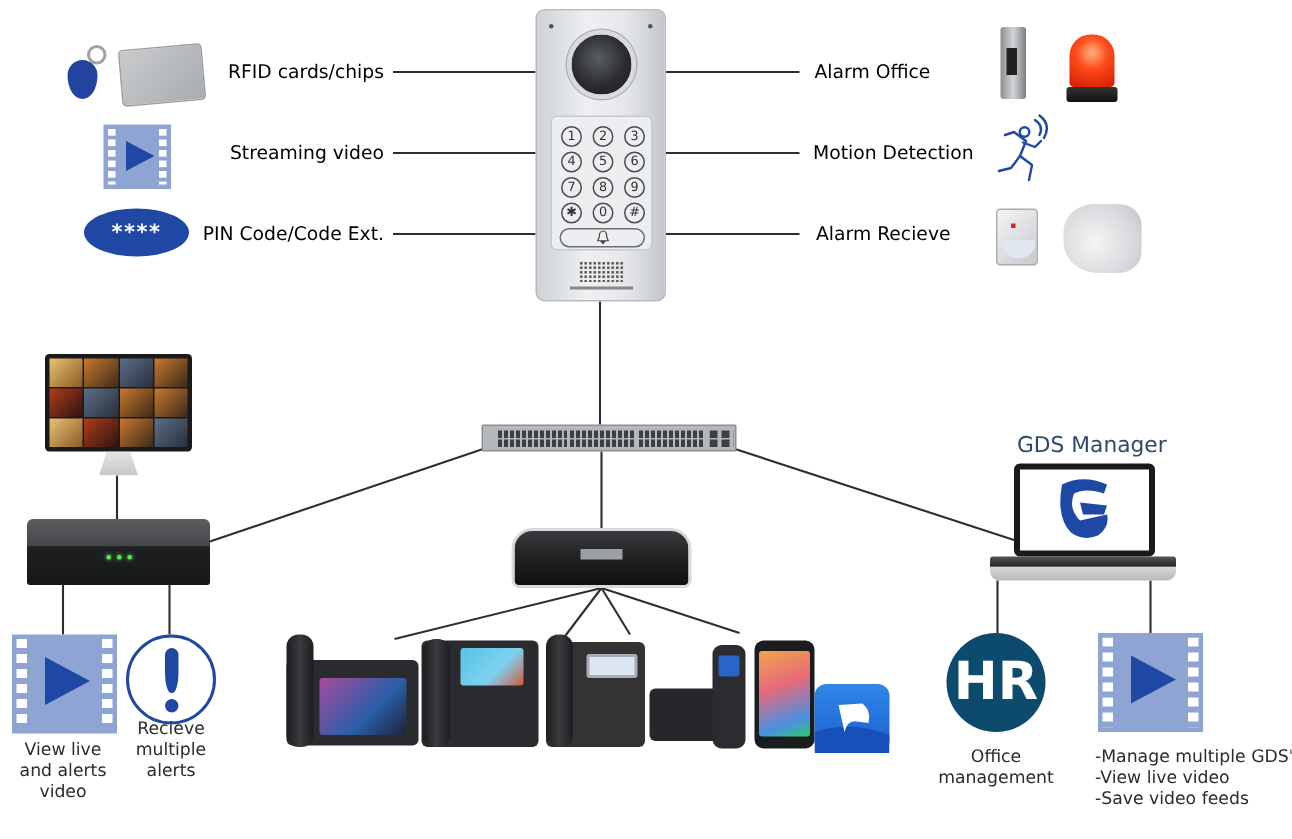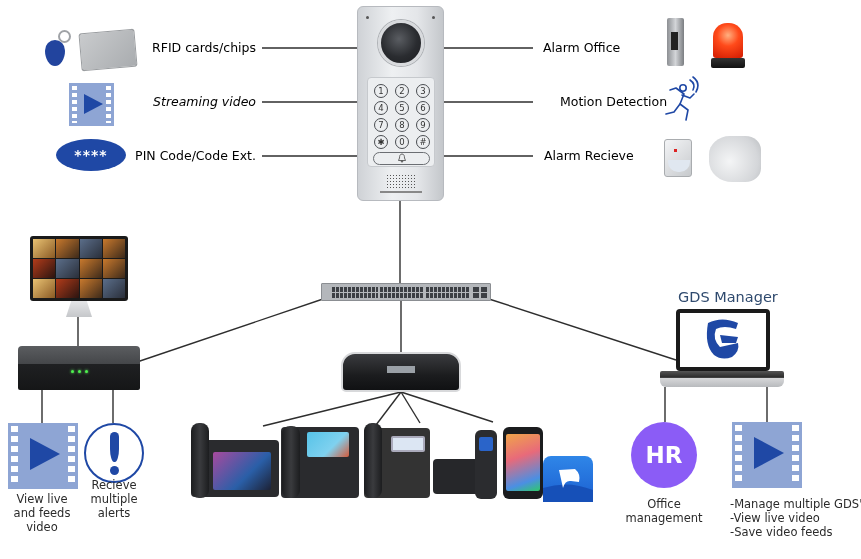--- a/index.html
+++ b/index.html
@@ -80,21 +80,21 @@
   .handset { position: absolute; background: linear-gradient(90deg,#1c1d1f,#3a3b3e,#1c1d1f); border-radius: 8px; }
   .screen { position: absolute; border-radius: 2px; }
 
   .laptop-screen { left: 676px; top: 309px; width: 94px; height: 62px; background: #fff; border: 4px solid #1a1a1a; border-radius: 4px; }
   .laptop-base { left: 660px; top: 371px; width: 124px; height: 16px; background: linear-gradient(#555 0%, #2a2a2a 40%, #d6d7d9 45%, #b8babd 100%); border-radius: 2px 2px 6px 6px; }
 
   .alert-circle { left: 84px; top: 423px; width: 60px; height: 60px; border: 2px solid #1f48a5; border-radius: 50%; }
   .alert-circle .bar { position: absolute; left: 24px; top: 7px; width: 9px; height: 30px; background: #1f48a5; border-radius: 5px 5px 50% 50%; }
   .alert-circle .pt { position: absolute; left: 24px; top: 41px; width: 9px; height: 9px; background: #1f48a5; border-radius: 50%; }
 
-  .hr-circle { left: 631px; top: 422px; width: 66px; height: 66px; background: #8b5cf6; border-radius: 50%; color: #fff; font-weight: bold; font-size: 23px; text-align: center; line-height: 66px; font-family: "DejaVu Sans", sans-serif; }
+  .hr-circle { left: 631px; top: 422px; width: 66px; height: 66px; background: #0c4a6e; border-radius: 50%; color: #fff; font-weight: bold; font-size: 35px; text-align: center; line-height: 66px; font-family: "DejaVu Sans", sans-serif; }
 
   .app-tile { left: 543px; top: 456px; width: 50px; height: 46px; background: linear-gradient(#2f86e8, #1b5fd0); border-radius: 8px; }
 </style>
 </head>
 <body>
 
 <svg class="lines" viewBox="0 0 861 559">
   <g stroke="#2e2e2e" stroke-width="1.4" fill="none">
     <line x1="262" y1="48" x2="357" y2="48"></line>
     <line x1="262" y1="102" x2="357" y2="102"></line>
@@ -124,21 +124,21 @@
 
 <div class="film" style="left:69px;top:83px;width:45px;height:43px;">
   <div class="holes l"></div>
     <div class="holes r"></div>
   <div class="play" style="left:15px;top:11px;border-top-width:10px;border-bottom-width:10px;border-left-width:19px;"></div>
 </div>
 
 <div class="pin">****</div>
 
 <div class="lbl right" style="right:605px;top:40px;">RFID cards/chips</div>
-<div class="lbl right" style="right:605px;top:94px;font-style:italic;">Streaming video</div>
+<div class="lbl right" style="right:605px;top:94px;">Streaming video</div>
 <div class="lbl right" style="right:605px;top:148px;">PIN Code/Code Ext.</div>
 
 <div class="abs door">
   <div class="dot" style="left:8px;"></div>
   <div class="dot" style="right:8px;"></div>
   <div class="cam"></div>
   <div class="keypad">
     <div class="key" style="left:6px;top:6px;">1</div>
     <div class="key" style="left:27px;top:6px;">2</div>
     <div class="key" style="left:48px;top:6px;">3</div>
@@ -155,21 +155,21 @@
       <svg width="10" height="10" viewBox="0 0 10 10">
           <path d="M5 1 C3 1 2.5 3 2.5 5 L1.5 7.5 L8.5 7.5 L7.5 5 C7.5 3 7 1 5 1 Z M4 8.2 L6 8.2 L5 9.4 Z" fill="none" stroke="#444" stroke-width="0.8"></path>
         </svg>
     </div>
   </div>
   <div class="grille"></div>
   <div class="brand"></div>
 </div>
 
 <div class="lbl" style="left:543px;top:40px;">Alarm Office</div>
-<div class="lbl" style="left:560px;top:94px;">Motion Detection</div>
+<div class="lbl" style="left:542px;top:94px;">Motion Detection</div>
 <div class="lbl" style="left:544px;top:148px;">Alarm Recieve</div>
 
 <div class="strike">
     <div class="slot"></div>
   </div>
 <div class="beacon"></div>
 <div class="beacon-base"></div>
 
 <svg class="abs" style="left:660px;top:76px;" width="42" height="48" viewBox="0 0 42 48">
   <g fill="none" stroke="#1f48a5" stroke-width="1.6" stroke-linecap="round" stroke-linejoin="round">
@@ -224,21 +224,21 @@
   <div class="holes r" style="width:7px;background-size:7px 10px;"></div>
   <div class="play" style="left:22px;top:15px;border-top-width:16px;border-bottom-width:16px;border-left-width:30px;"></div>
 </div>
 <div class="abs alert-circle">
   <div class="bar"></div>
     <div class="pt"></div>
 </div>
 
 <div class="caption" style="left:2px;top:492px;width:80px;">
   <div>View live</div>
-  <div>and feeds</div>
+  <div>and alerts</div>
   <div>video</div>
 </div>
 <div class="caption" style="left:78px;top:478px;width:72px;">
   <div>Recieve</div>
   <div>multiple</div>
   <div>alerts</div>
 </div>
 
 <div class="abs ucm">
     <div class="lcd"></div>

